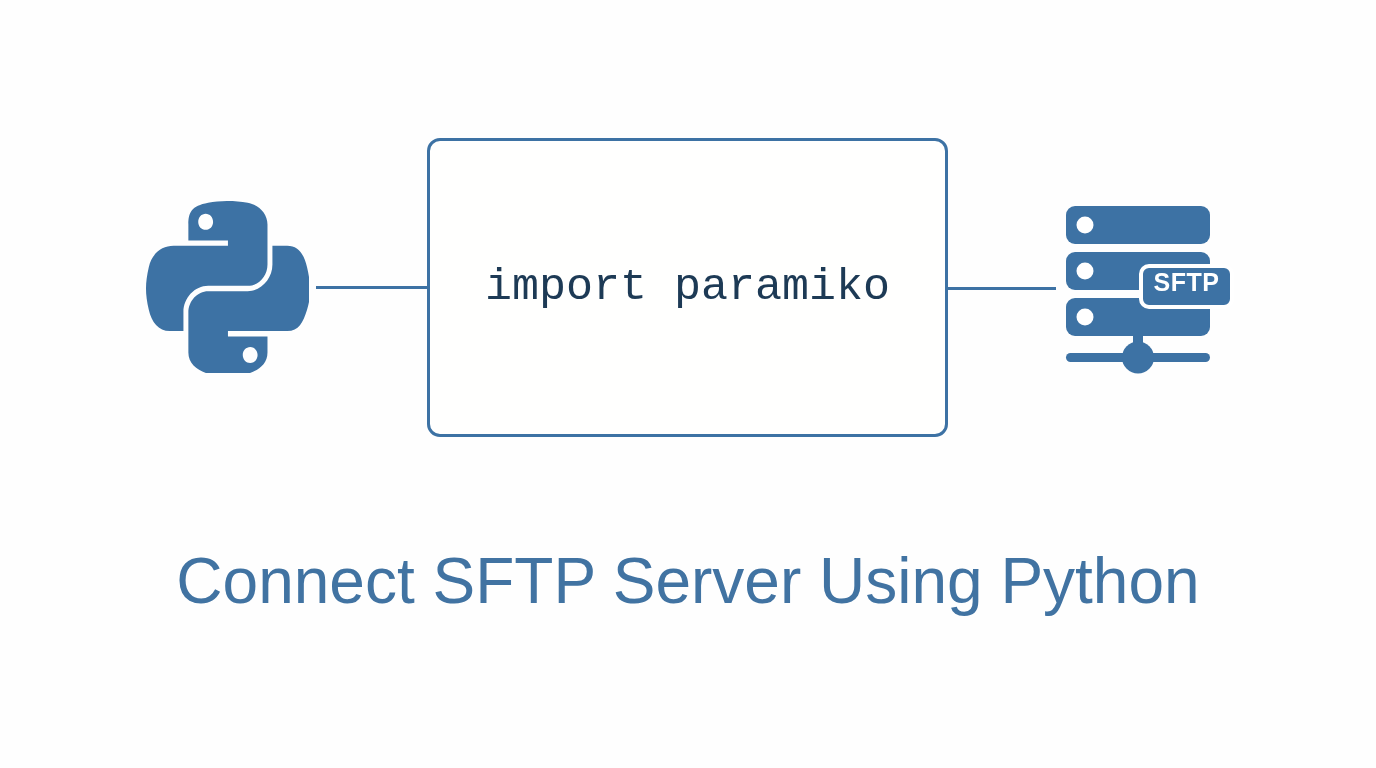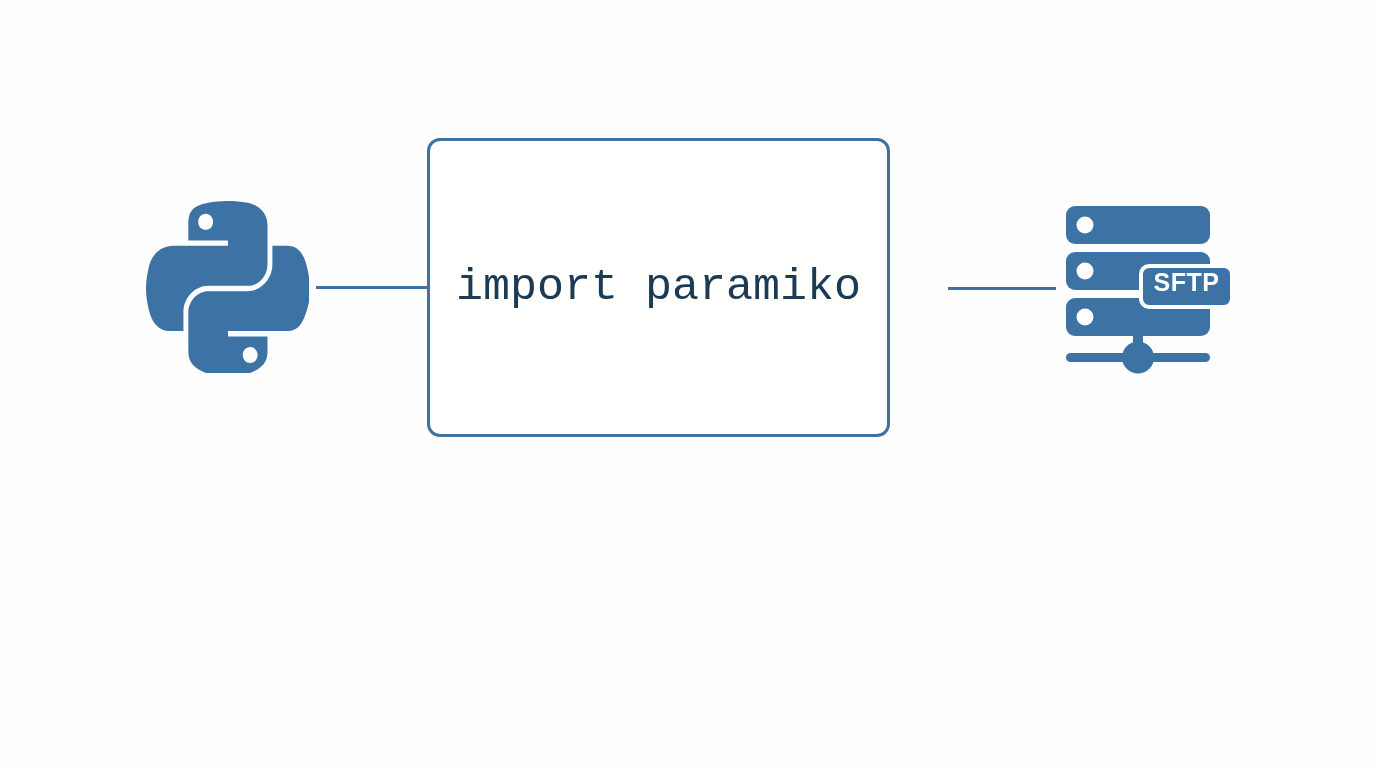--- a/index.html
+++ b/index.html
@@ -17,21 +17,21 @@
 
   .python-logo{position:absolute;left:146px;top:201px;width:163px;height:172px;}
   .python-logo svg{width:100%;height:100%;display:block;}
   .python-logo path{fill:var(--accent-blue);}
 
   .connector{position:absolute;height:3px;background:var(--accent-blue);}
   .connector.left{left:316px;top:286px;width:111px;}
   .connector.right{left:948px;top:287px;width:108px;}
 
   .code-box{
-    position:absolute;left:427px;top:138px;width:463px;height:299px;
+    position:absolute;left:427px;top:138px;width:521px;height:299px;
     background:var(--box-fill);
     border:3px solid var(--accent-blue);
     border-radius:13px;
     display:flex;align-items:center;justify-content:center;
   }
   .code-text{
     font-family:"Liberation Mono","DejaVu Sans Mono",monospace;
     font-size:45px;color:var(--code-text);white-space:pre;
   }
 
@@ -90,14 +90,15 @@
       <rect class="stem" x="69" y="133" width="10" height="24"></rect>
       <rect class="bar" x="2" y="150" width="144" height="9" rx="4.5"></rect>
       <circle class="node" cx="74" cy="154.5" r="16"></circle>
     </svg>
   </div>
 
   <div class="sftp-badge">
     <span>SFTP</span>
   </div>
 
+  <div class="diagram-title">Connect SFTP Server Using Python</div>
 
 </div>
 
 </body></html>

